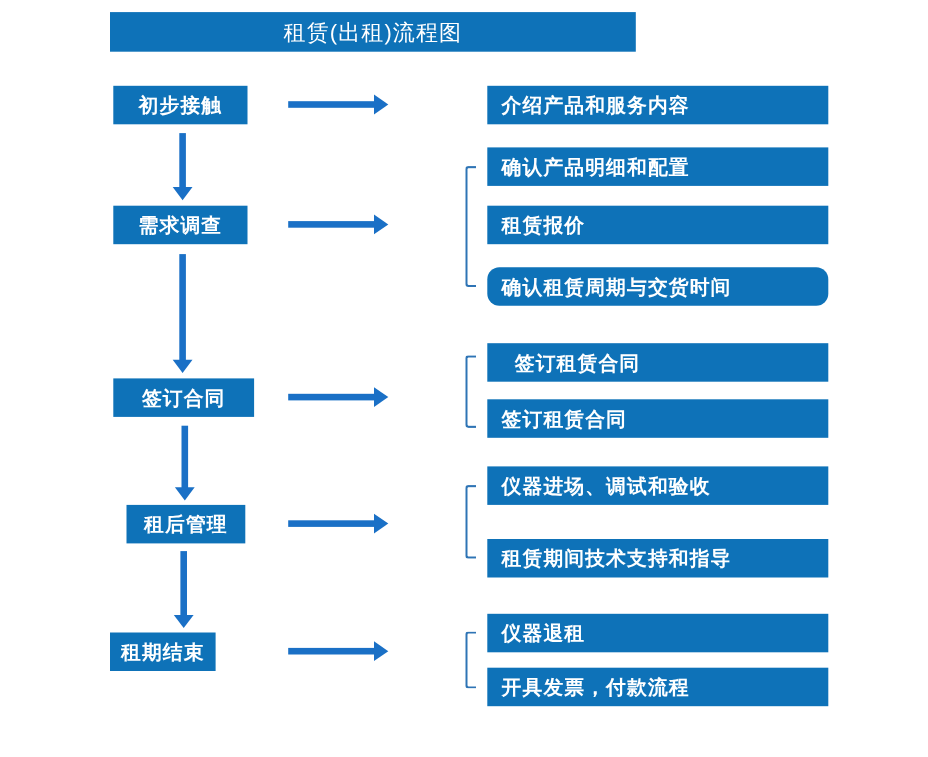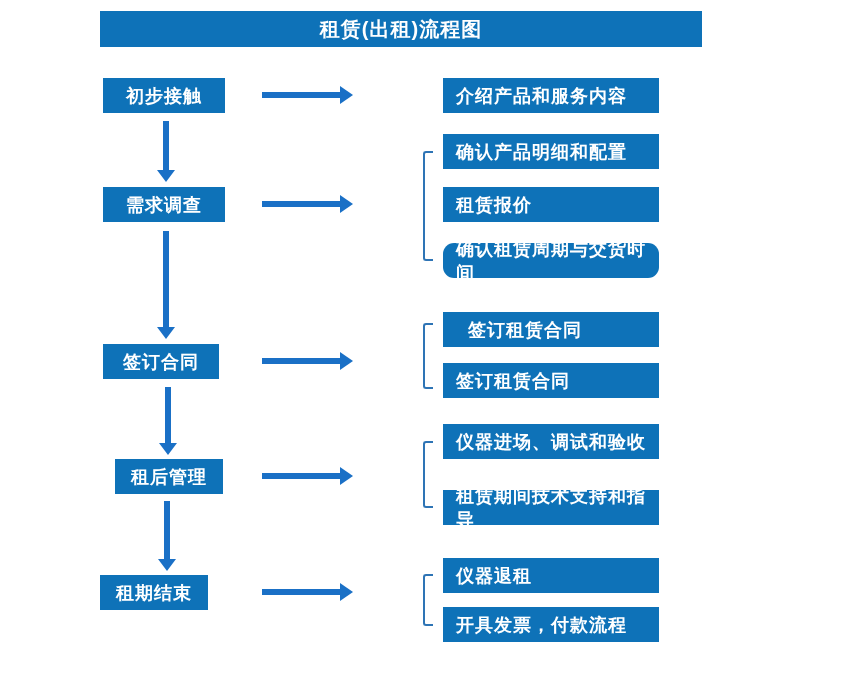--- a/index.html
+++ b/index.html
@@ -8,32 +8,32 @@
     --bracket-blue:#2e74b5;
     --text-white:#ffffff;
     --bg:#ffffff;
   }
   html,body{margin:0;padding:0;background:var(--bg);}
   .canvas{
     position:relative;width:844px;height:688px;background:var(--bg);
     font-family:"Liberation Sans",sans-serif;overflow:hidden;
   }
   .title-bar{
-    position:absolute;left:100px;top:11px;width:602px;height:36px;
+    position:absolute;left:100px;top:11px;width:478px;height:36px;
     background:var(--box-blue);color:var(--text-white);
     display:flex;align-items:center;justify-content:center;
-    font-size:20px;font-weight:bold;letter-spacing:1px;
+    font-size:20px;font-weight:normal;letter-spacing:1px;
   }
   .box{
     position:absolute;background:var(--box-blue);color:var(--text-white);
     font-weight:bold;font-size:18px;letter-spacing:1px;
     display:flex;align-items:center;height:35px;box-sizing:border-box;
   }
   .left-box{justify-content:center;}
-  .right-box{left:443px;width:216px;padding-left:13px;justify-content:flex-start;}
+  .right-box{left:443px;width:310px;padding-left:13px;justify-content:flex-start;}
   
   .h-arrow{position:absolute;width:91px;height:18px;}
   .h-arrow .shaft{position:absolute;left:0;top:6px;height:6px;width:78px;background:var(--arrow-blue);}
   .h-arrow .head{position:absolute;right:0;top:0;width:0;height:0;
     border-top:9px solid transparent;border-bottom:9px solid transparent;
     border-left:13px solid var(--arrow-blue);}
   
   .v-arrow{position:absolute;width:18px;}
   .v-arrow .shaft{position:absolute;top:0;left:6px;width:6px;bottom:11px;background:var(--arrow-blue);}
   .v-arrow .head{position:absolute;bottom:0;left:0;width:0;height:0;
@@ -50,23 +50,23 @@
 <body>
 
 <div class="canvas">
 
   <div class="title-bar">
     <span>租赁(出租)流程图</span>
   </div>
 
   <div class="box left-box" style="left:103px;top:187px;width:122px;">需求调查</div>
   <div class="box left-box" style="left:103px;top:78px;width:122px;">初步接触</div>
-  <div class="box left-box" style="left:103px;top:344px;width:116px;">签订合同</div>
+  <div class="box left-box" style="left:103px;top:344px;width:128px;">签订合同</div>
   <div class="box left-box" style="left:115px;top:459px;width:108px;">租后管理</div>
-  <div class="box left-box" style="left:100px;top:575px;width:108px;">租期结束</div>
+  <div class="box left-box" style="left:100px;top:575px;width:96px;">租期结束</div>
 
   <div class="v-arrow" style="left:157px;top:121px;height:61px;">
     <div class="shaft"></div>
     <div class="head"></div>
   </div>
   <div class="v-arrow" style="left:157px;top:231px;height:108px;">
     <div class="shaft"></div>
     <div class="head"></div>
   </div>
   <div class="v-arrow" style="left:159px;top:387px;height:68px;">

